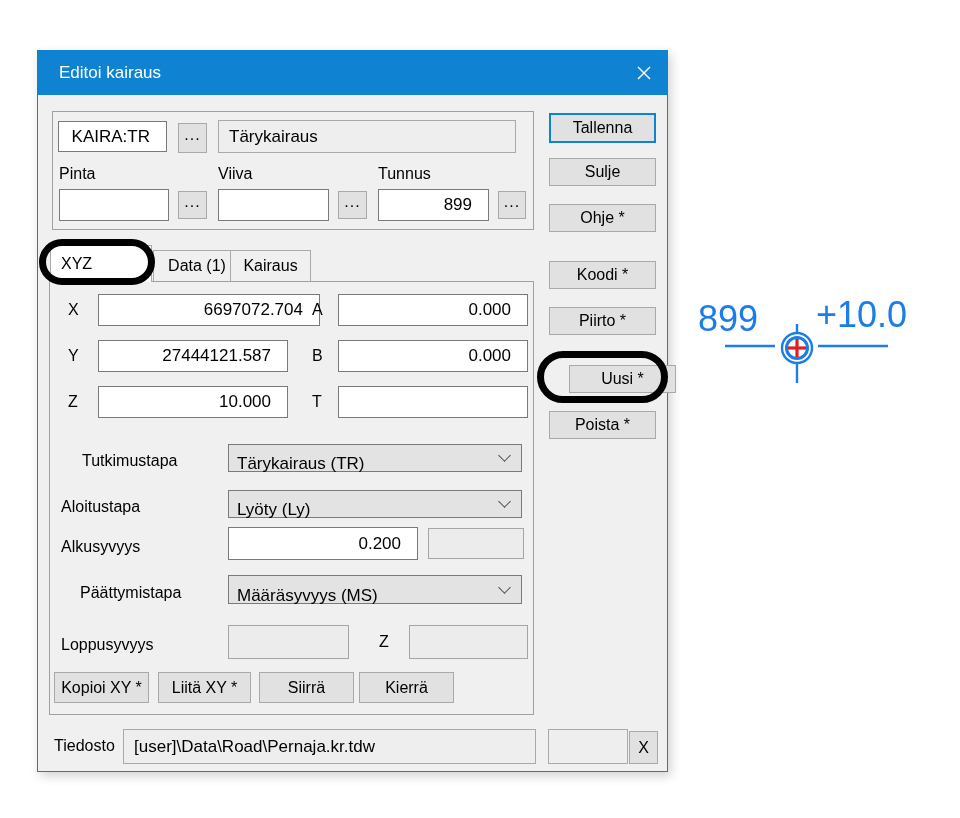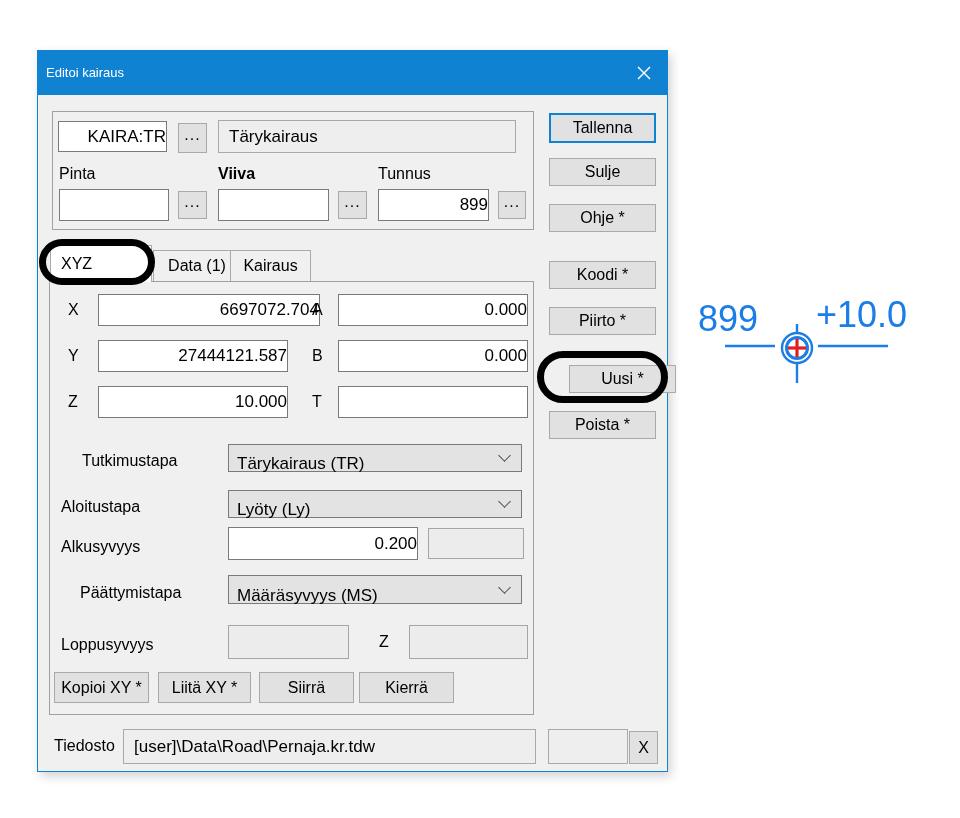--- a/index.html
+++ b/index.html
@@ -4,26 +4,26 @@
 <style>
   html,body{margin:0;padding:0;}
   .stage{position:relative;width:960px;height:818px;background:#ffffff;overflow:hidden;
          font-family:"Liberation Sans",sans-serif;color:#000;}
   .abs{position:absolute;box-sizing:border-box;}
 
   
   .dialog{left:37px;top:50px;width:631px;height:722px;background:#f0f0f0;
           border:1px solid #1082d2;box-shadow:3px 4px 10px rgba(0,0,0,0.18);}
   .titlebar{left:0;top:0;width:629px;height:44px;background:#1082d2;}
-  .title-text{left:8px;top:0;height:44px;line-height:44px;font-size:13px;color:#fff;}
+  .title-text{left:21px;top:0;height:44px;line-height:44px;font-size:17px;color:#fff;}
   .close-btn{right:0;top:0;width:46px;height:44px;display:flex;align-items:center;justify-content:center;cursor:pointer;}
 
   .groupbox{border:1px solid #a0a0a0;background:transparent;}
   .lbl{font-size:16px;line-height:20px;white-space:nowrap;}
-  .edit{background:#fff;border:1px solid #7a7a7a;font-size:17px;display:flex;align-items:center;padding:0 0;}
+  .edit{background:#fff;border:1px solid #7a7a7a;font-size:17px;display:flex;align-items:center;padding:0 16px;}
   .edit.right{justify-content:flex-end;}
   .ro{background:#eeeeee;border:1px solid #a9a9a9;font-size:17px;display:flex;align-items:center;padding:0 10px;}
   .dis{background:#ececec;border:1px solid #a5a5a5;}
   .btn{background:#e1e1e1;border:1px solid #a9a9a9;font-size:16px;display:flex;align-items:center;justify-content:center;cursor:pointer;white-space:nowrap;}
   .btn.default{border:2px solid #1082d2;}
   .dots{font-size:16px;letter-spacing:1px;line-height:10px;padding-bottom:7px;}
 
   .tab{background:#f0f0f0;border:1px solid #a9a9a9;border-bottom:none;font-size:16px;
        display:flex;align-items:center;justify-content:center;cursor:pointer;}
   .tab.active{background:#ffffff;z-index:3;justify-content:flex-start;padding-left:10px;}
@@ -64,21 +64,21 @@
         <span class="dots">...</span>
       </div>
     <div class="abs ro" style="left:180px;top:69px;width:298px;height:33px;">Tärykairaus</div>
 
     <div class="abs lbl" style="left:21px;top:113px;">Pinta</div>
     <div class="abs edit" style="left:21px;top:138px;width:110px;height:32px;"></div>
     <div class="abs btn" style="left:140px;top:140px;width:29px;height:28px;">
         <span class="dots">...</span>
       </div>
 
-    <div class="abs lbl" style="left:180px;top:113px;font-weight:bold;">Viiva</div>
+    <div class="abs lbl" style="left:180px;top:113px;">Viiva</div>
     <div class="abs edit" style="left:180px;top:138px;width:111px;height:32px;"></div>
     <div class="abs btn" style="left:300px;top:140px;width:29px;height:28px;">
         <span class="dots">...</span>
       </div>
 
     <div class="abs lbl" style="left:340px;top:113px;">Tunnus</div>
     <div class="abs edit right" style="left:340px;top:138px;width:111px;height:32px;">899</div>
     <div class="abs btn" style="left:460px;top:140px;width:28px;height:28px;">
         <span class="dots">...</span>
       </div>

